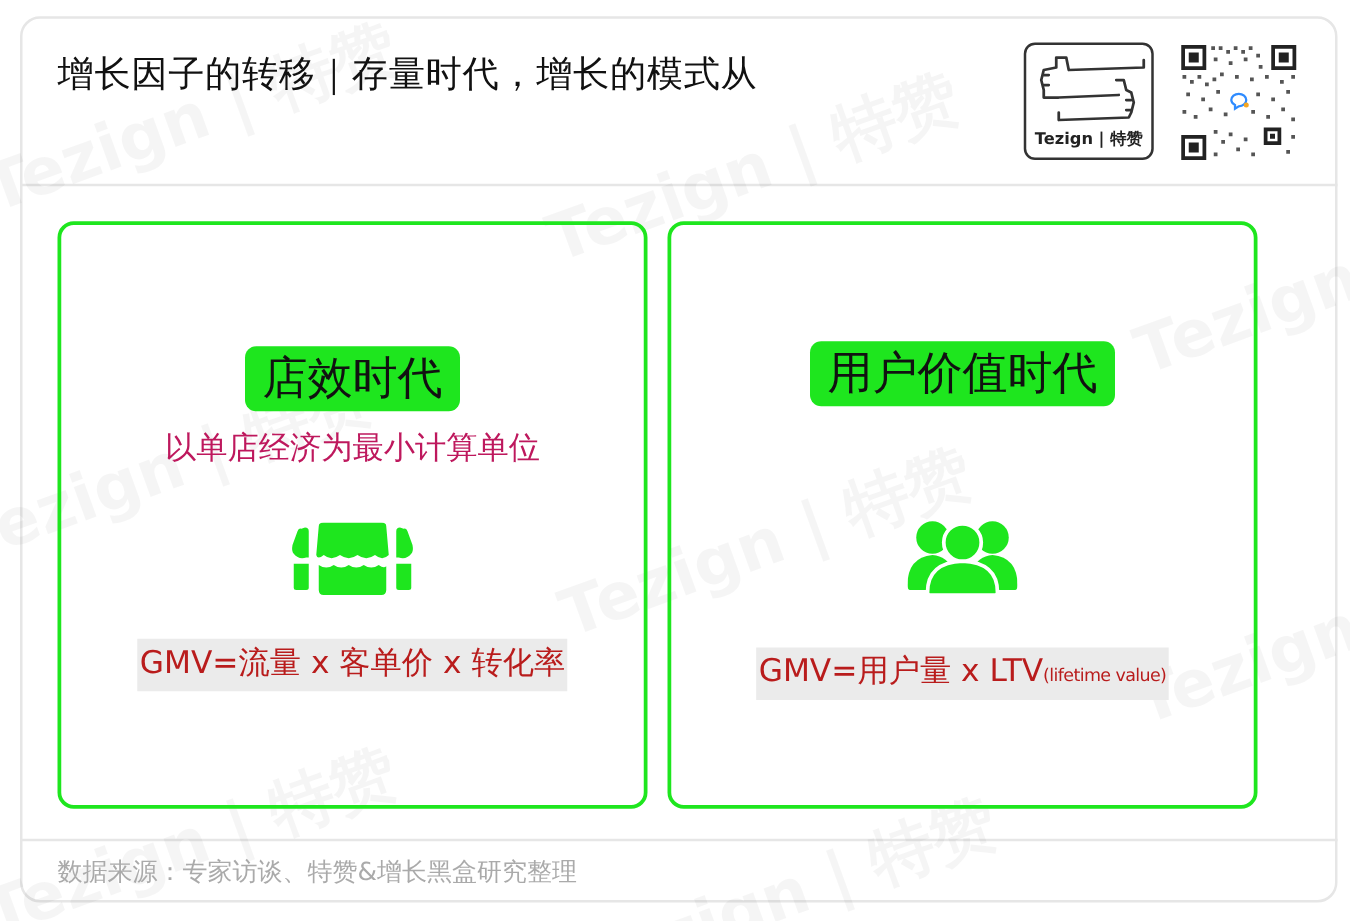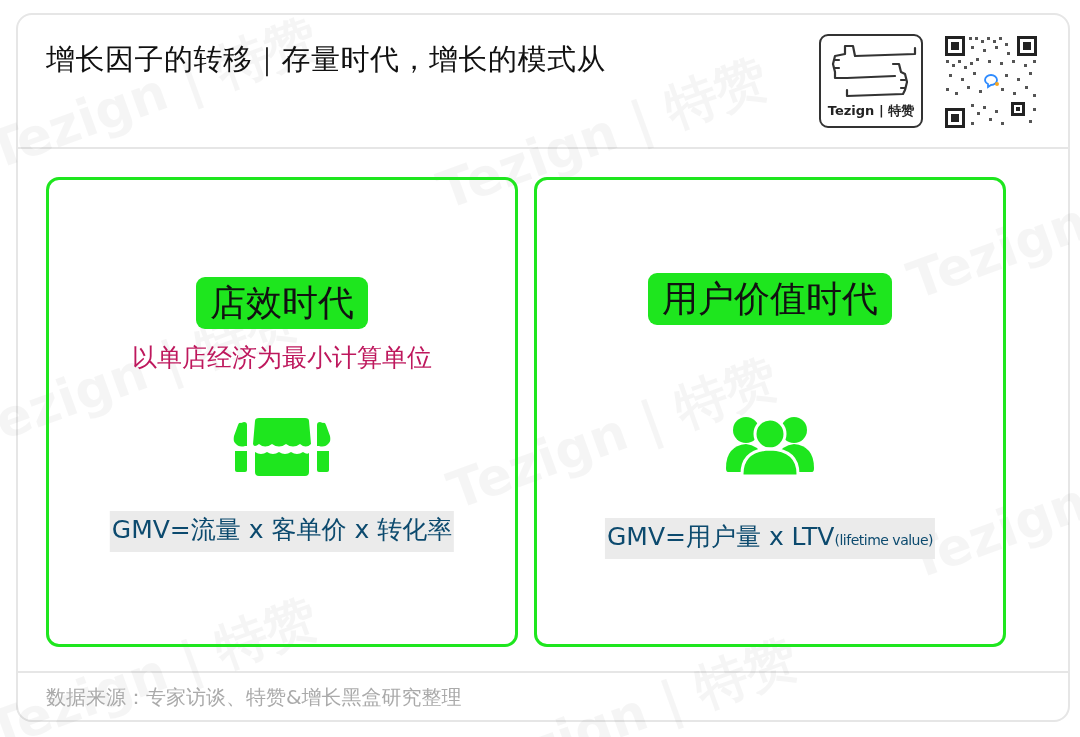--- a/index.html
+++ b/index.html
@@ -51,21 +51,21 @@
     }
     .card.right .subtitle { top: 156px; }
 
     .icon { position: absolute; left: 50%; transform: translateX(-50%); }
     .card.left .icon { top: 238px; }
     .card.right .icon { top: 232px; }
 
     .formula {
       position: absolute; left: 50%; transform: translateX(-50%);
       background: #ebebeb; padding: 2px 2px; font-size: 25px; line-height: 34px;
-      color: #0c4a6e; white-space: nowrap;
+      color: #b91c1c; white-space: nowrap;
     }
     .card.left .formula { top: 331px; }
     .card.right .formula { top: 338px; }
     .formula .small { font-size: 14px; letter-spacing: -0.5px; }
 
     .source {
       position: absolute; left: 46px; top: 684px; font-size: 20px; color: #aaaaaa; white-space: nowrap;
     }
 
     .watermark {

